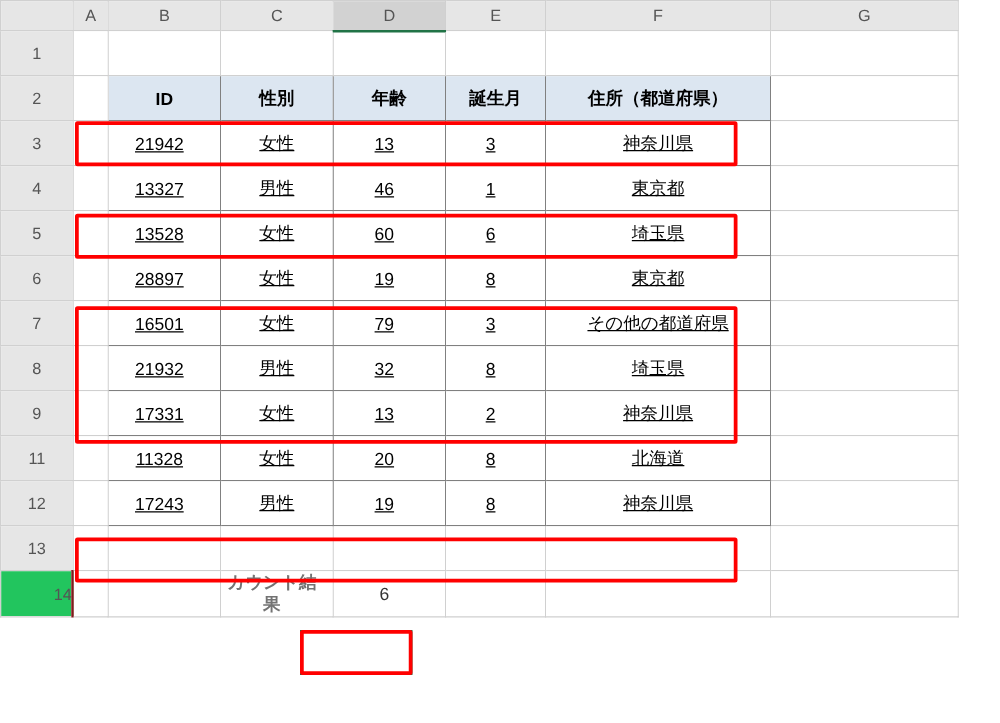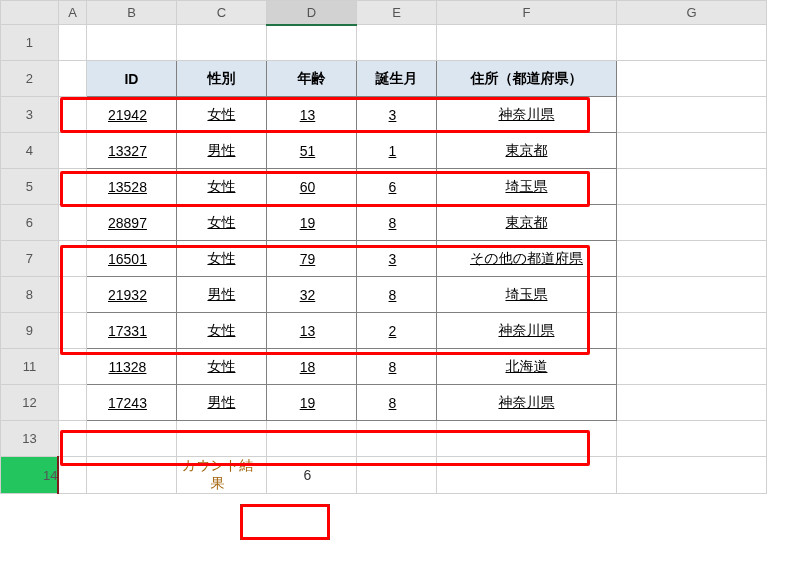--- a/index.html
+++ b/index.html
@@ -61,21 +61,21 @@
     margin-left: 14px;
   }
   .data-cell {
     border: 1px solid #808080 !important;
     color: #000;
     background: #fff;
     text-decoration: underline;
   }
   .align-r { text-align: right; padding-right: 8px !important; }
   .align-c { text-align: center; }
-  .bold { font-weight: normal; color:#a16207; }
+  .bold { font-weight: bold; color:#737373; }
 
   
   .hl {
     position: absolute;
     border: 3px solid #ff0000;
     pointer-events: none;
     z-index: 5;
   }
   
   .active-cell-outline {
@@ -133,21 +133,21 @@
     <td class="data-cell align-r col-D">13</td>
     <td class="data-cell align-r col-E">3</td>
     <td class="data-cell align-c col-F">神奈川県</td>
     <td class="col-G"></td>
   </tr>
   <tr>
     <th class="row-hdr">4</th>
     <td class="col-A"></td>
     <td class="data-cell align-r col-B">13327</td>
     <td class="data-cell align-c col-C">男性</td>
-    <td class="data-cell align-r col-D">51</td>
+    <td class="data-cell align-r col-D">46</td>
     <td class="data-cell align-r col-E">1</td>
     <td class="data-cell align-c col-F">東京都</td>
     <td class="col-G"></td>
   </tr>
   <tr>
     <th class="row-hdr">5</th>
     <td class="col-A"></td>
     <td class="data-cell align-r col-B">13528</td>
     <td class="data-cell align-c col-C">女性</td>
     <td class="data-cell align-r col-D">60</td>
@@ -193,21 +193,21 @@
     <td class="data-cell align-r col-D">13</td>
     <td class="data-cell align-r col-E">2</td>
     <td class="data-cell align-c col-F">神奈川県</td>
     <td class="col-G"></td>
   </tr>
   <tr>
     <th class="row-hdr">11</th>
     <td class="col-A"></td>
     <td class="data-cell align-r col-B">11328</td>
     <td class="data-cell align-c col-C">女性</td>
-    <td class="data-cell align-r col-D">18</td>
+    <td class="data-cell align-r col-D">20</td>
     <td class="data-cell align-r col-E">8</td>
     <td class="data-cell align-c col-F">北海道</td>
     <td class="col-G"></td>
   </tr>
   <tr>
     <th class="row-hdr">12</th>
     <td class="col-A"></td>
     <td class="data-cell align-r col-B">17243</td>
     <td class="data-cell align-c col-C">男性</td>
     <td class="data-cell align-r col-D">19</td>

